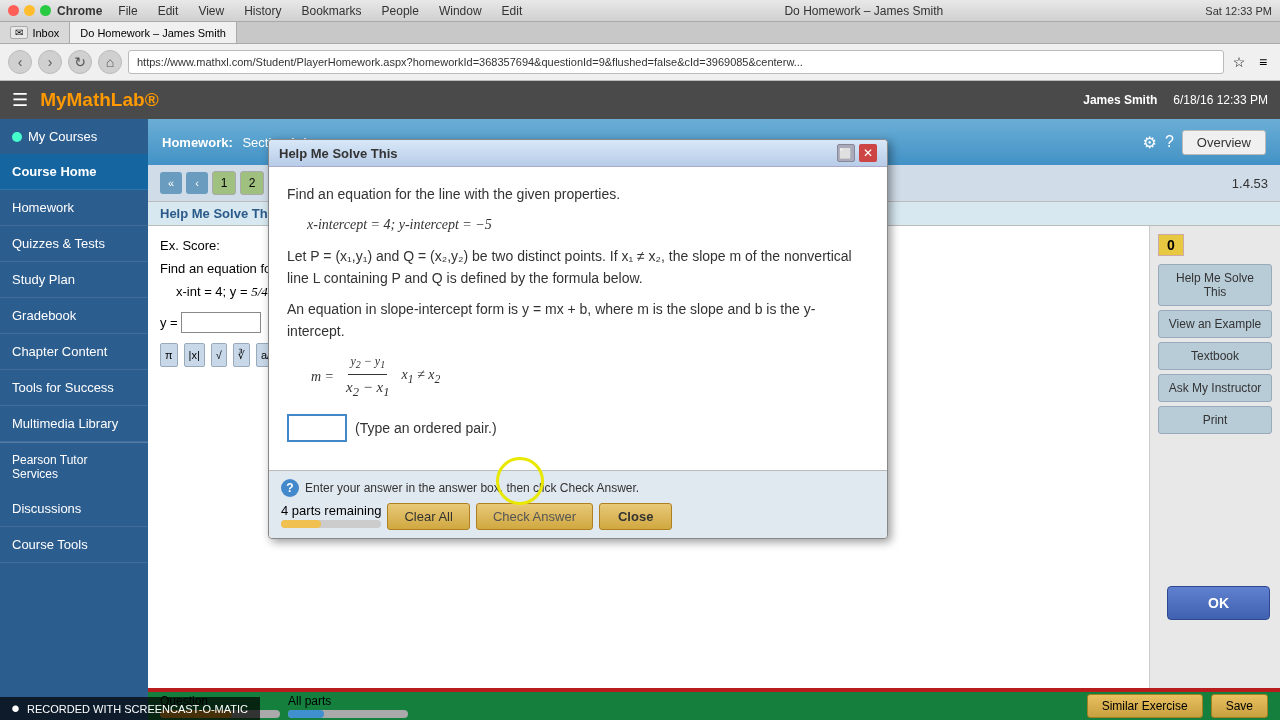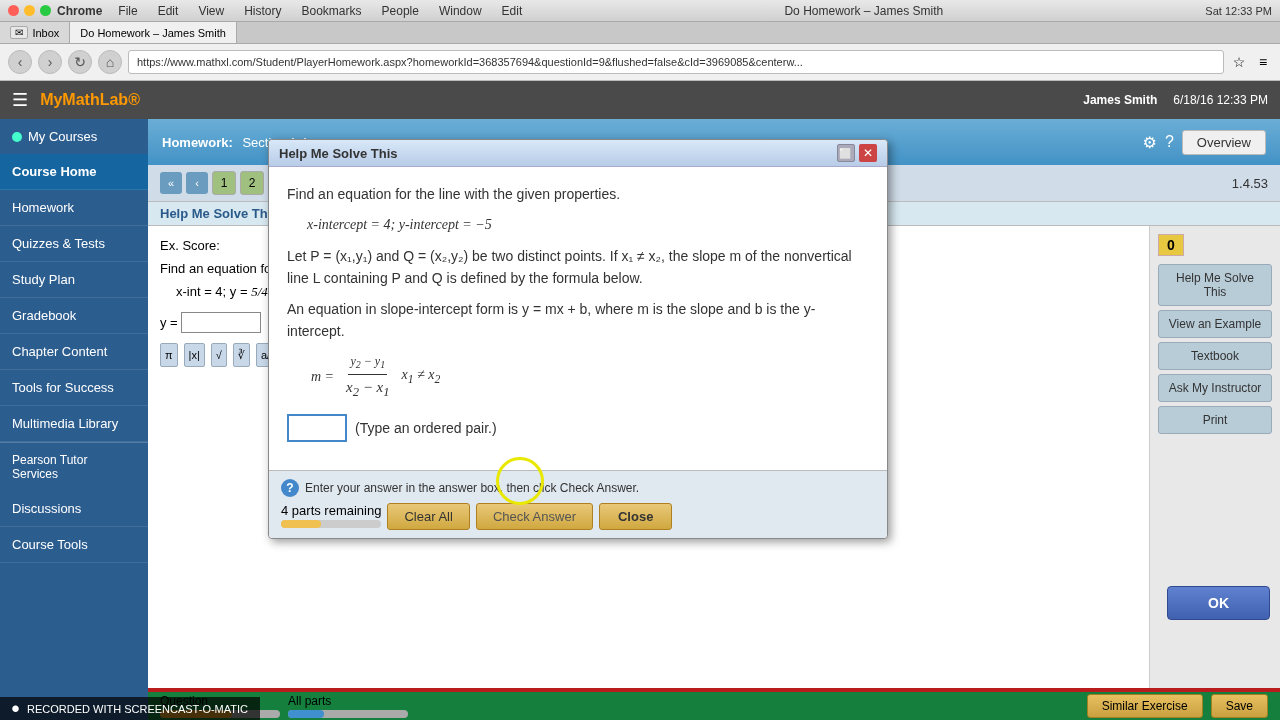--- a/index.html
+++ b/index.html
@@ -72,21 +72,21 @@
       background: #4a4a4a;
       height: 38px;
       display: flex;
       align-items: center;
       justify-content: space-between;
       padding: 0 12px;
       color: white;
     }
     .app-header-left { display: flex; align-items: center; gap: 12px; }
     .hamburger { font-size: 18px; cursor: pointer; }
-    .mymathlab-logo { color: #f90; font-weight: bold; font-size: 16px; }
+    .mymathlab-logo { color: #f90; font-weight: bold; font-size: 19px; }
     .app-header-right { display: flex; align-items: center; gap: 16px; font-size: 12px; }
     .user-name { font-weight: bold; }
 
     
     .content-area {
       display: flex;
       flex: 1;
       overflow: hidden;
     }
 

